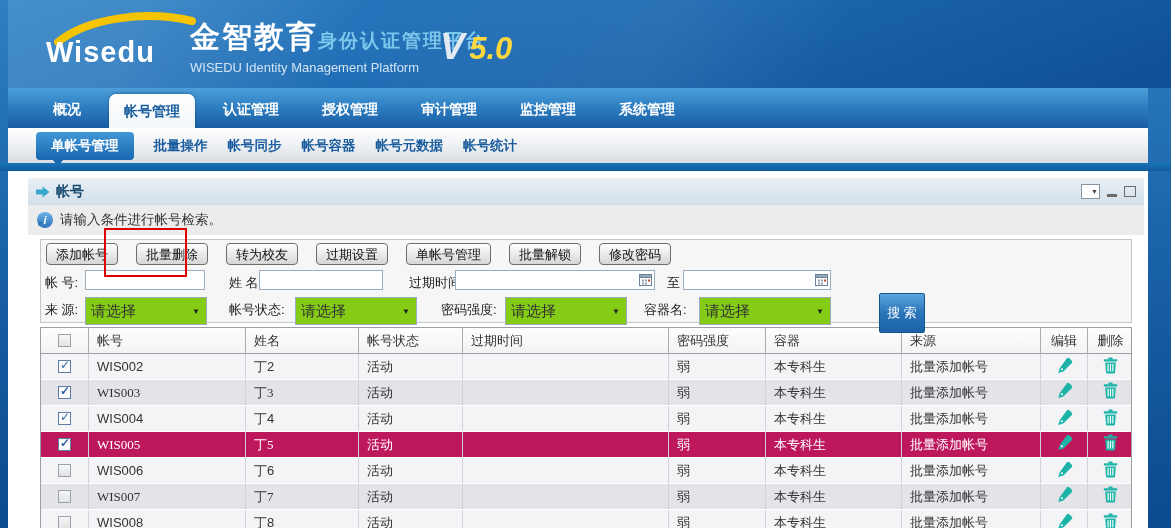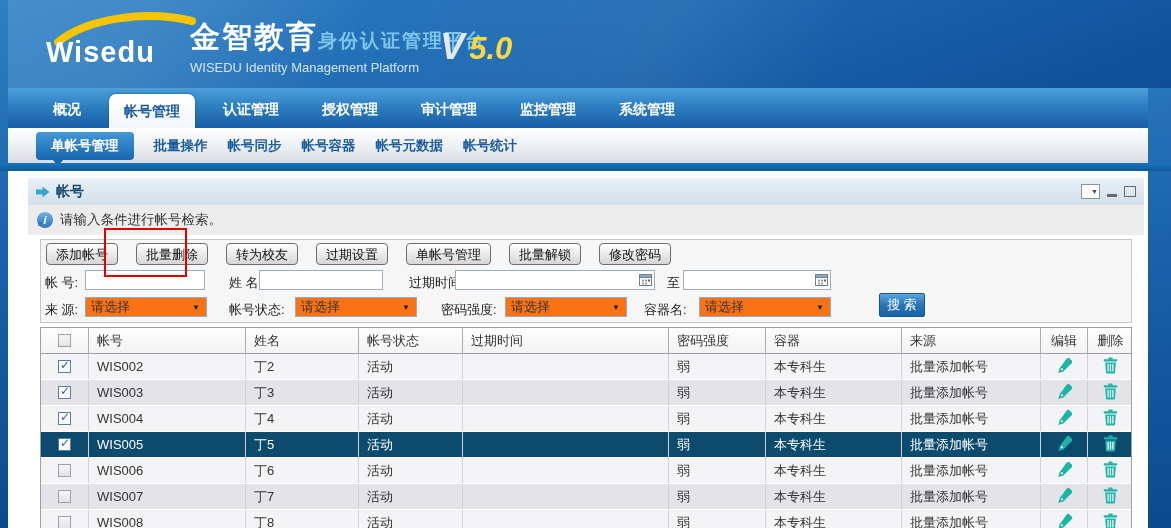--- a/index.html
+++ b/index.html
@@ -65,35 +65,35 @@
   .toolbar{position:absolute;left:5px;top:3px;display:flex;gap:18px;}
   .tbtn{font-family:inherit;font-size:13px;color:#111;padding:2px 9px;height:22px;
     background:linear-gradient(180deg,#ffffff,#ececec 45%,#d6d6d6);
     border:1px solid #6e6e6e;border-radius:4px;box-shadow:inset 0 1px 0 #fff;white-space:nowrap;}
   .f-label{position:absolute;font-size:13px;color:#222;white-space:nowrap;}
   .r1{top:34px;} .r2{top:61px;}
   .tin{position:absolute;top:30px;height:20px;border:1px solid #9bacbc;background:#fff;box-sizing:border-box;font-size:13px;padding:0 3px;}
   .datewrap{position:absolute;top:30px;height:20px;}
   .datewrap input{width:100%;height:100%;border:1px solid #9bacbc;background:#fff;box-sizing:border-box;font-size:13px;padding:0 18px 0 3px;}
   .cal{position:absolute;right:3px;top:3px;}
-  .sel{position:absolute;top:57px;height:20px;border:1px solid #9bacbc;background:#f97316;box-sizing:border-box;
-    display:flex;align-items:center;padding:0 5px;font-size:13px;color:#333;}
+  .sel{position:absolute;top:57px;height:28px;border:1px solid #9bacbc;background:#84cc16;box-sizing:border-box;
+    display:flex;align-items:center;padding:0 5px;font-size:15px;color:#333;}
   .sel::after{content:"▼";position:absolute;right:6px;font-size:8px;color:#222;}
-  .search-btn{position:absolute;left:838px;top:53px;width:46px;height:24px;
+  .search-btn{position:absolute;left:838px;top:53px;width:46px;height:40px;
     background:linear-gradient(180deg,#5aa5de,#2a74b8 50%,#1b62a8);
     border:1px solid #13568f;color:#fff;font-size:13px;font-family:inherit;border-radius:2px;}
   
   .tbl{margin:4px 12px 0;width:1092px;border:1px solid #9aa0a6;box-sizing:border-box;background:#fff;}
   .thead{display:flex;height:25px;background:linear-gradient(180deg,#fdfdfd,#f3f3f3);border-bottom:1px solid #9aa0a6;}
   .th{box-sizing:border-box;border-right:1px solid #a7adb3;display:flex;align-items:center;
     padding-left:8px;font-size:13px;color:#333;}
   .th:last-child{border-right:none;}
   .trow{display:flex;height:25px;border-bottom:1px solid #fff;background:#f4f4f7;}
-  .trow.even{background:#e3e3e8;}
-  .trow.selected{background:#0c4a6e;color:#fff;}
+  .trow.even{background:#e3e3e8;font-family:Liberation Serif, serif;}
+  .trow.selected{background:#be185d;color:#fff;}
   .td{box-sizing:border-box;border-right:1px solid #ced3d9;display:flex;align-items:center;
     padding-left:8px;font-size:13px;color:inherit;overflow:hidden;white-space:nowrap;}
   .td:last-child{border-right:none;}
   .trow{color:#333;}
   .c0{flex:0 0 48px;justify-content:center;padding-left:0;}
   .c1{flex:0 0 157px;} .c2{flex:0 0 113px;} .c3{flex:0 0 104px;} .c4{flex:0 0 206px;}
   .c5{flex:0 0 97px;} .c6{flex:0 0 136px;} .c7{flex:0 0 139px;}
   .c8{flex:0 0 47px;justify-content:center;padding-left:0;} .c9{flex:0 0 45px;justify-content:center;padding-left:0;}
   .cb{width:13px;height:13px;box-sizing:border-box;border:1px solid #98a2ac;
     background:linear-gradient(180deg,#f6f6f6,#e3e3e3);position:relative;display:inline-block;}

